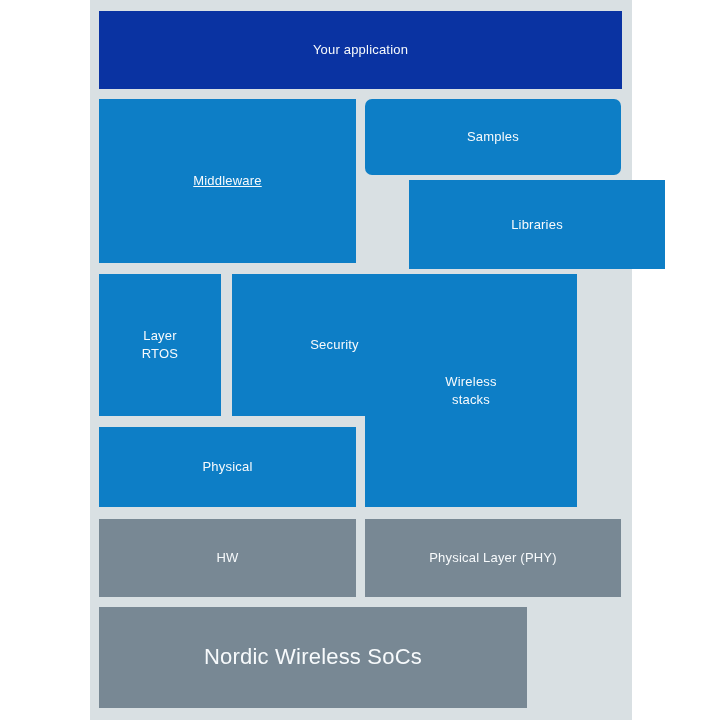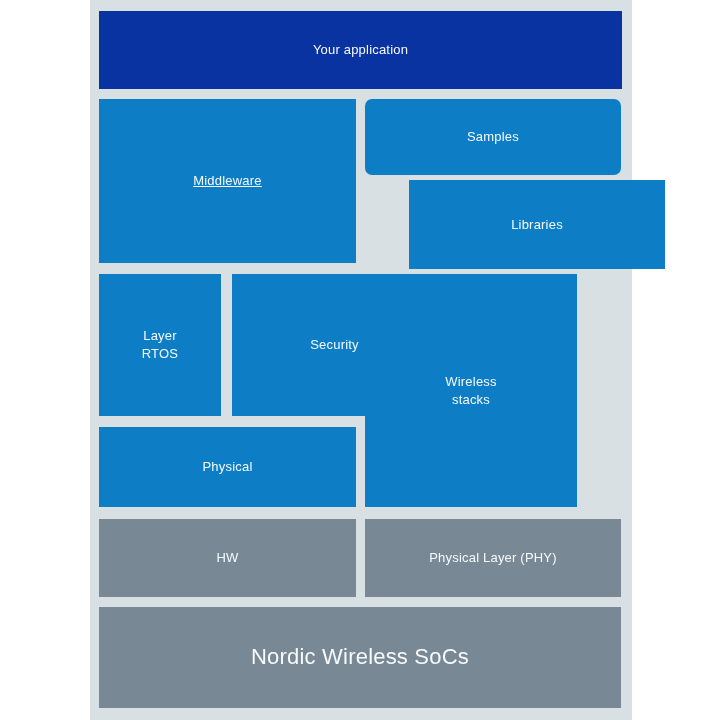--- a/index.html
+++ b/index.html
@@ -44,21 +44,21 @@
   .box-app        { left: 9px;   top: 11px;  width: 523px; height: 78px;  }
   .box-middleware { left: 9px;   top: 99px;  width: 257px; height: 164px; text-decoration: underline; }
   .box-samples    { left: 275px; top: 99px;  width: 256px; height: 76px; border-radius: 7px;  }
   .box-libraries  { left: 275px; top: 180px; width: 256px; height: 89px; margin-left: 44px;  }
   .box-zephyr     { left: 9px;   top: 274px; width: 122px; height: 142px; }
   .box-security   { left: 142px; top: 274px; width: 123px; height: 142px; padding-left: 41px; }
   .box-wireless   { left: 275px; top: 274px; width: 212px; height: 233px; }
   .box-drivers    { left: 9px;   top: 427px; width: 257px; height: 80px;  }
   .box-hw         { left: 9px;   top: 519px; width: 257px; height: 78px;  }
   .box-phy        { left: 275px; top: 519px; width: 256px; height: 78px;  }
-  .box-soc        { left: 9px;   top: 607px; width: 522px; height: 101px; font-size: 22px; }
+  .box-soc        { left: 9px;   top: 607px; width: 428px; height: 101px; font-size: 22px; }
 </style>
 </head>
 <body>
 
 <div class="canvas">
   <div class="panel">
 
     <div class="box blue-dark box-app">Your application</div>
 
     <div class="box blue box-middleware">Middleware</div>

